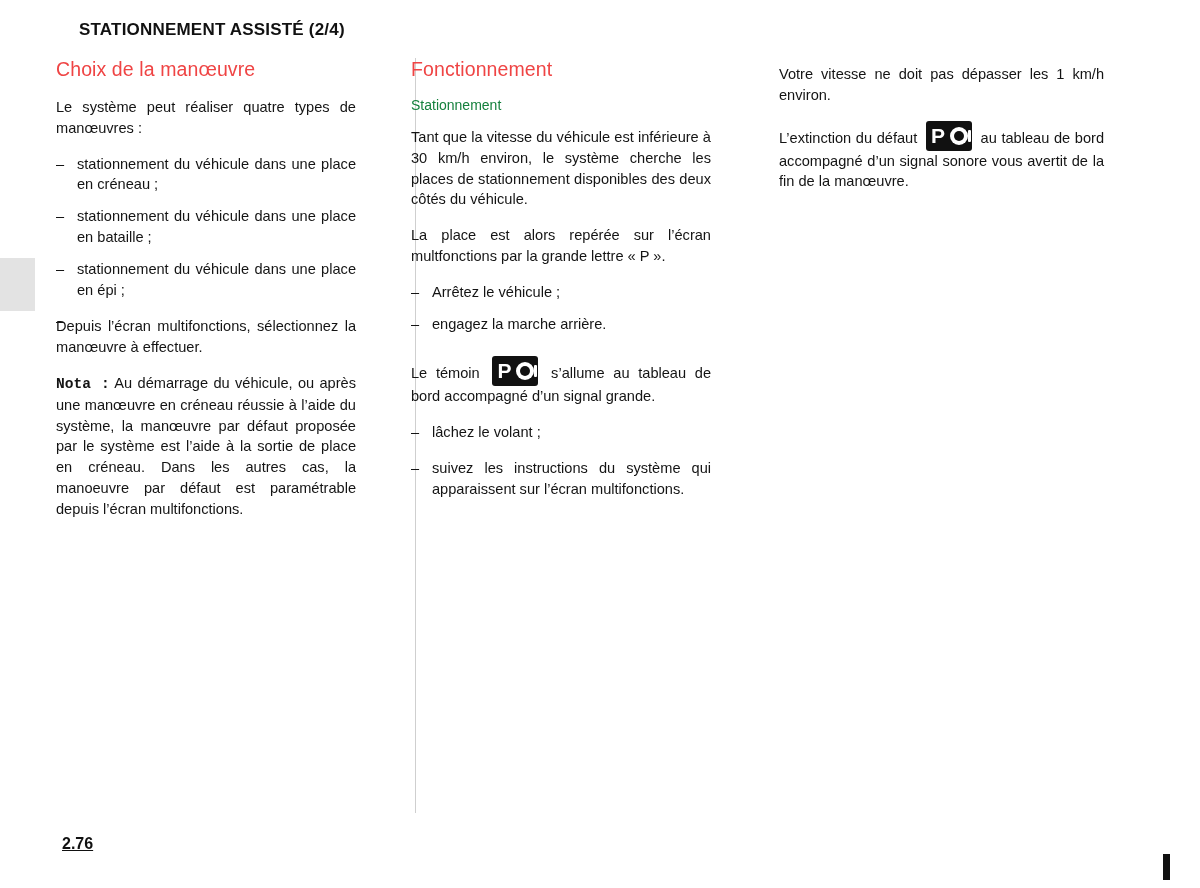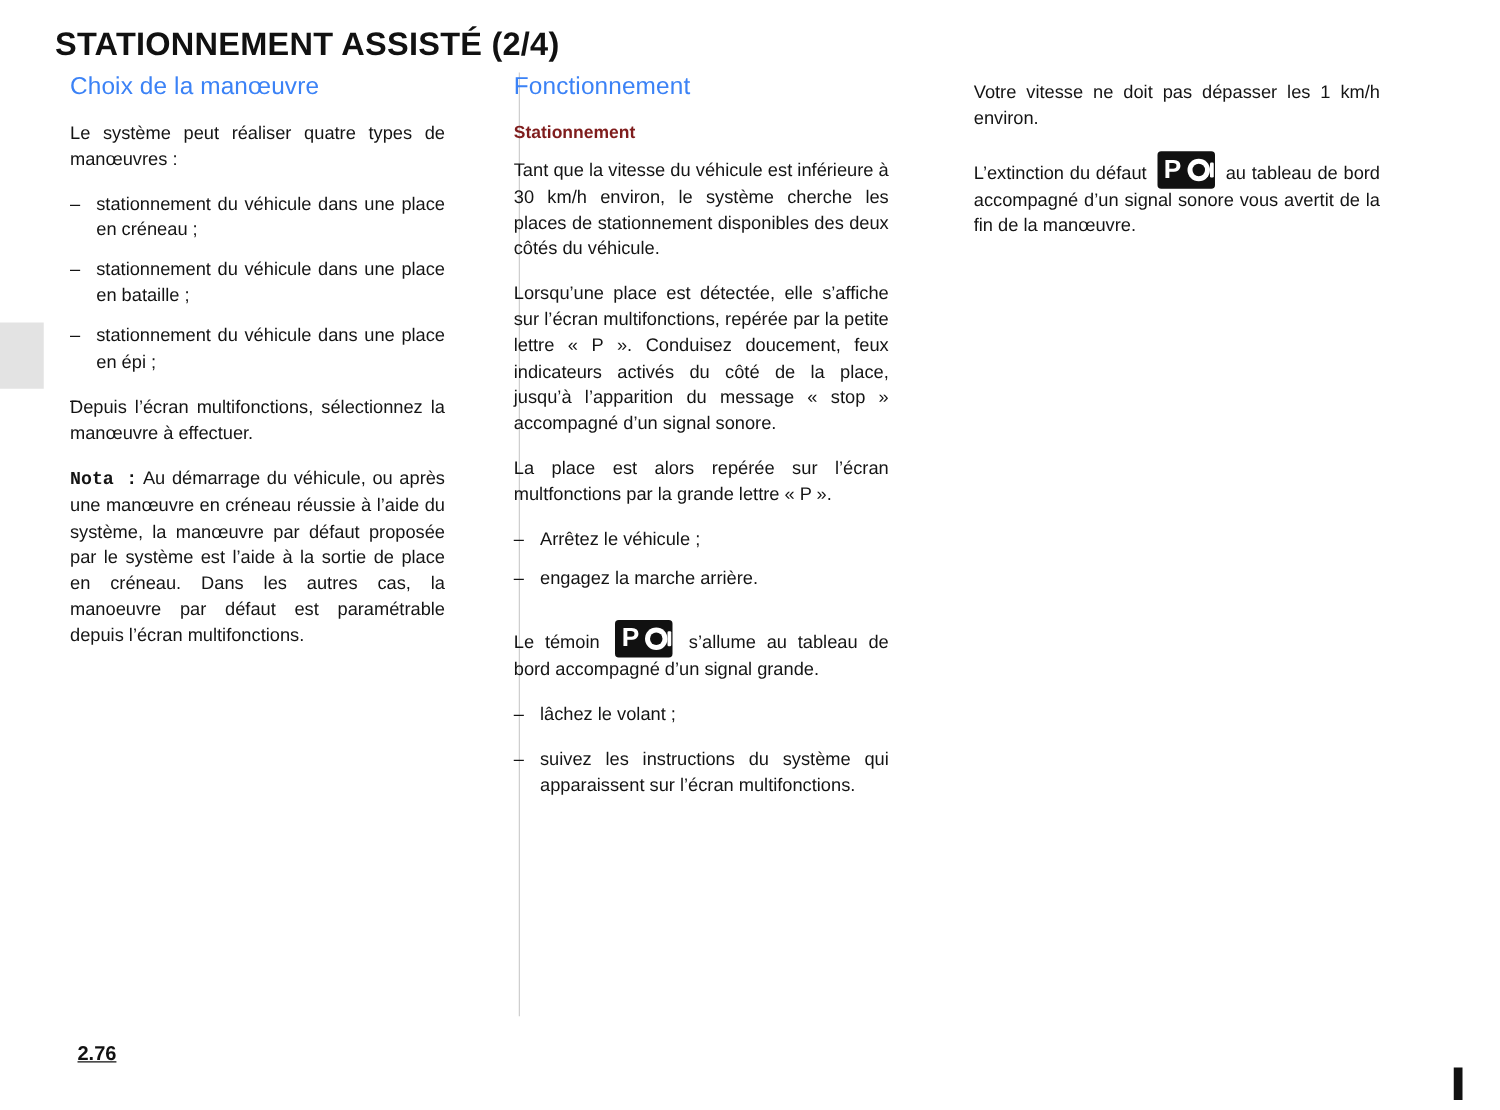--- a/index.html
+++ b/index.html
@@ -22,23 +22,23 @@
     left: 0;
     top: 258px;
     width: 35px;
     height: 53px;
     background: #e3e3e3;
   }
 
   
   .page-title {
     position: absolute;
-    left: 44px;
+    left: 79px;
     top: 20px;
-    font-size: 26px;
+    font-size: 17px;
     font-weight: bold;
     letter-spacing: 0.2px;
     color: #111;
   }
 
   
   .columns {
     position: absolute;
     left: 56px;
     top: 58px;
@@ -61,28 +61,28 @@
     top: 58px;
     width: 1px;
     height: 755px;
     background: #cfcfcf;
   }
 
   h2.section {
     font-size: 19.5px;
     font-weight: normal;
     margin: 0 0 16px 0;
-    color: #3b82f6;
+    color: #ef4444;
     letter-spacing: 0.1px;
   }
   h3.sub {
     font-size: 14px;
-    font-weight: bold;
+    font-weight: normal;
     margin: 0 0 14px 0;
-    color: #7f1d1d;
+    color: #15803d;
   }
   p.body {
     font-size: 14.6px;
     line-height: 20.8px;
     margin: 0 0 15px 0;
     text-align: justify;
     color: #141414;
   }
 
   ul.dashlist {
@@ -197,21 +197,20 @@
       <li><span class="dash">–</span></li>
     </ul>
     <p class="body" style="margin-top:16px">Depuis l’écran multifonctions, sélectionnez la manœuvre à effectuer.</p>
     <p class="body"><span class="bold">Nota :</span><span> Au démarrage du véhicule, ou après une manœuvre en créneau réussie à l’aide du système, la manœuvre par défaut proposée par le système est l’aide à la sortie de place en créneau. Dans les autres cas, la manoeuvre par défaut est paramétrable depuis l’écran multifonctions.</span></p>
   </div>
 
   <div class="col col-2">
     <h2 class="section">Fonctionnement</h2>
     <h3 class="sub">Stationnement</h3>
     <p class="body">Tant que la vitesse du véhicule est inférieure à 30 km/h environ, le système cherche les places de stationnement disponibles des deux côtés du véhicule.</p>
-    <p class="body">Lorsqu’une place est détectée, elle s’affiche sur l’écran multifonctions, repérée par la petite lettre « P ». Conduisez doucement, feux indicateurs activés du côté de la place, jusqu’à l’apparition du message « stop » accompagné d’un signal sonore.</p>
     <p class="body">La place est alors repérée sur l’écran multfonctions par la grande lettre « P ».</p>
     <ul class="dashlist">
       <li><span class="dash">–</span><span>Arrêtez le véhicule ;</span></li>
       <li><span class="dash">–</span><span>engagez la marche arrière.</span></li>
     </ul>
     <p class="body" style="margin-top:22px">
       <span>Le témoin</span>
       <span class="picto">
         <span class="pletter">P</span>
         <span class="carshape"></span>

